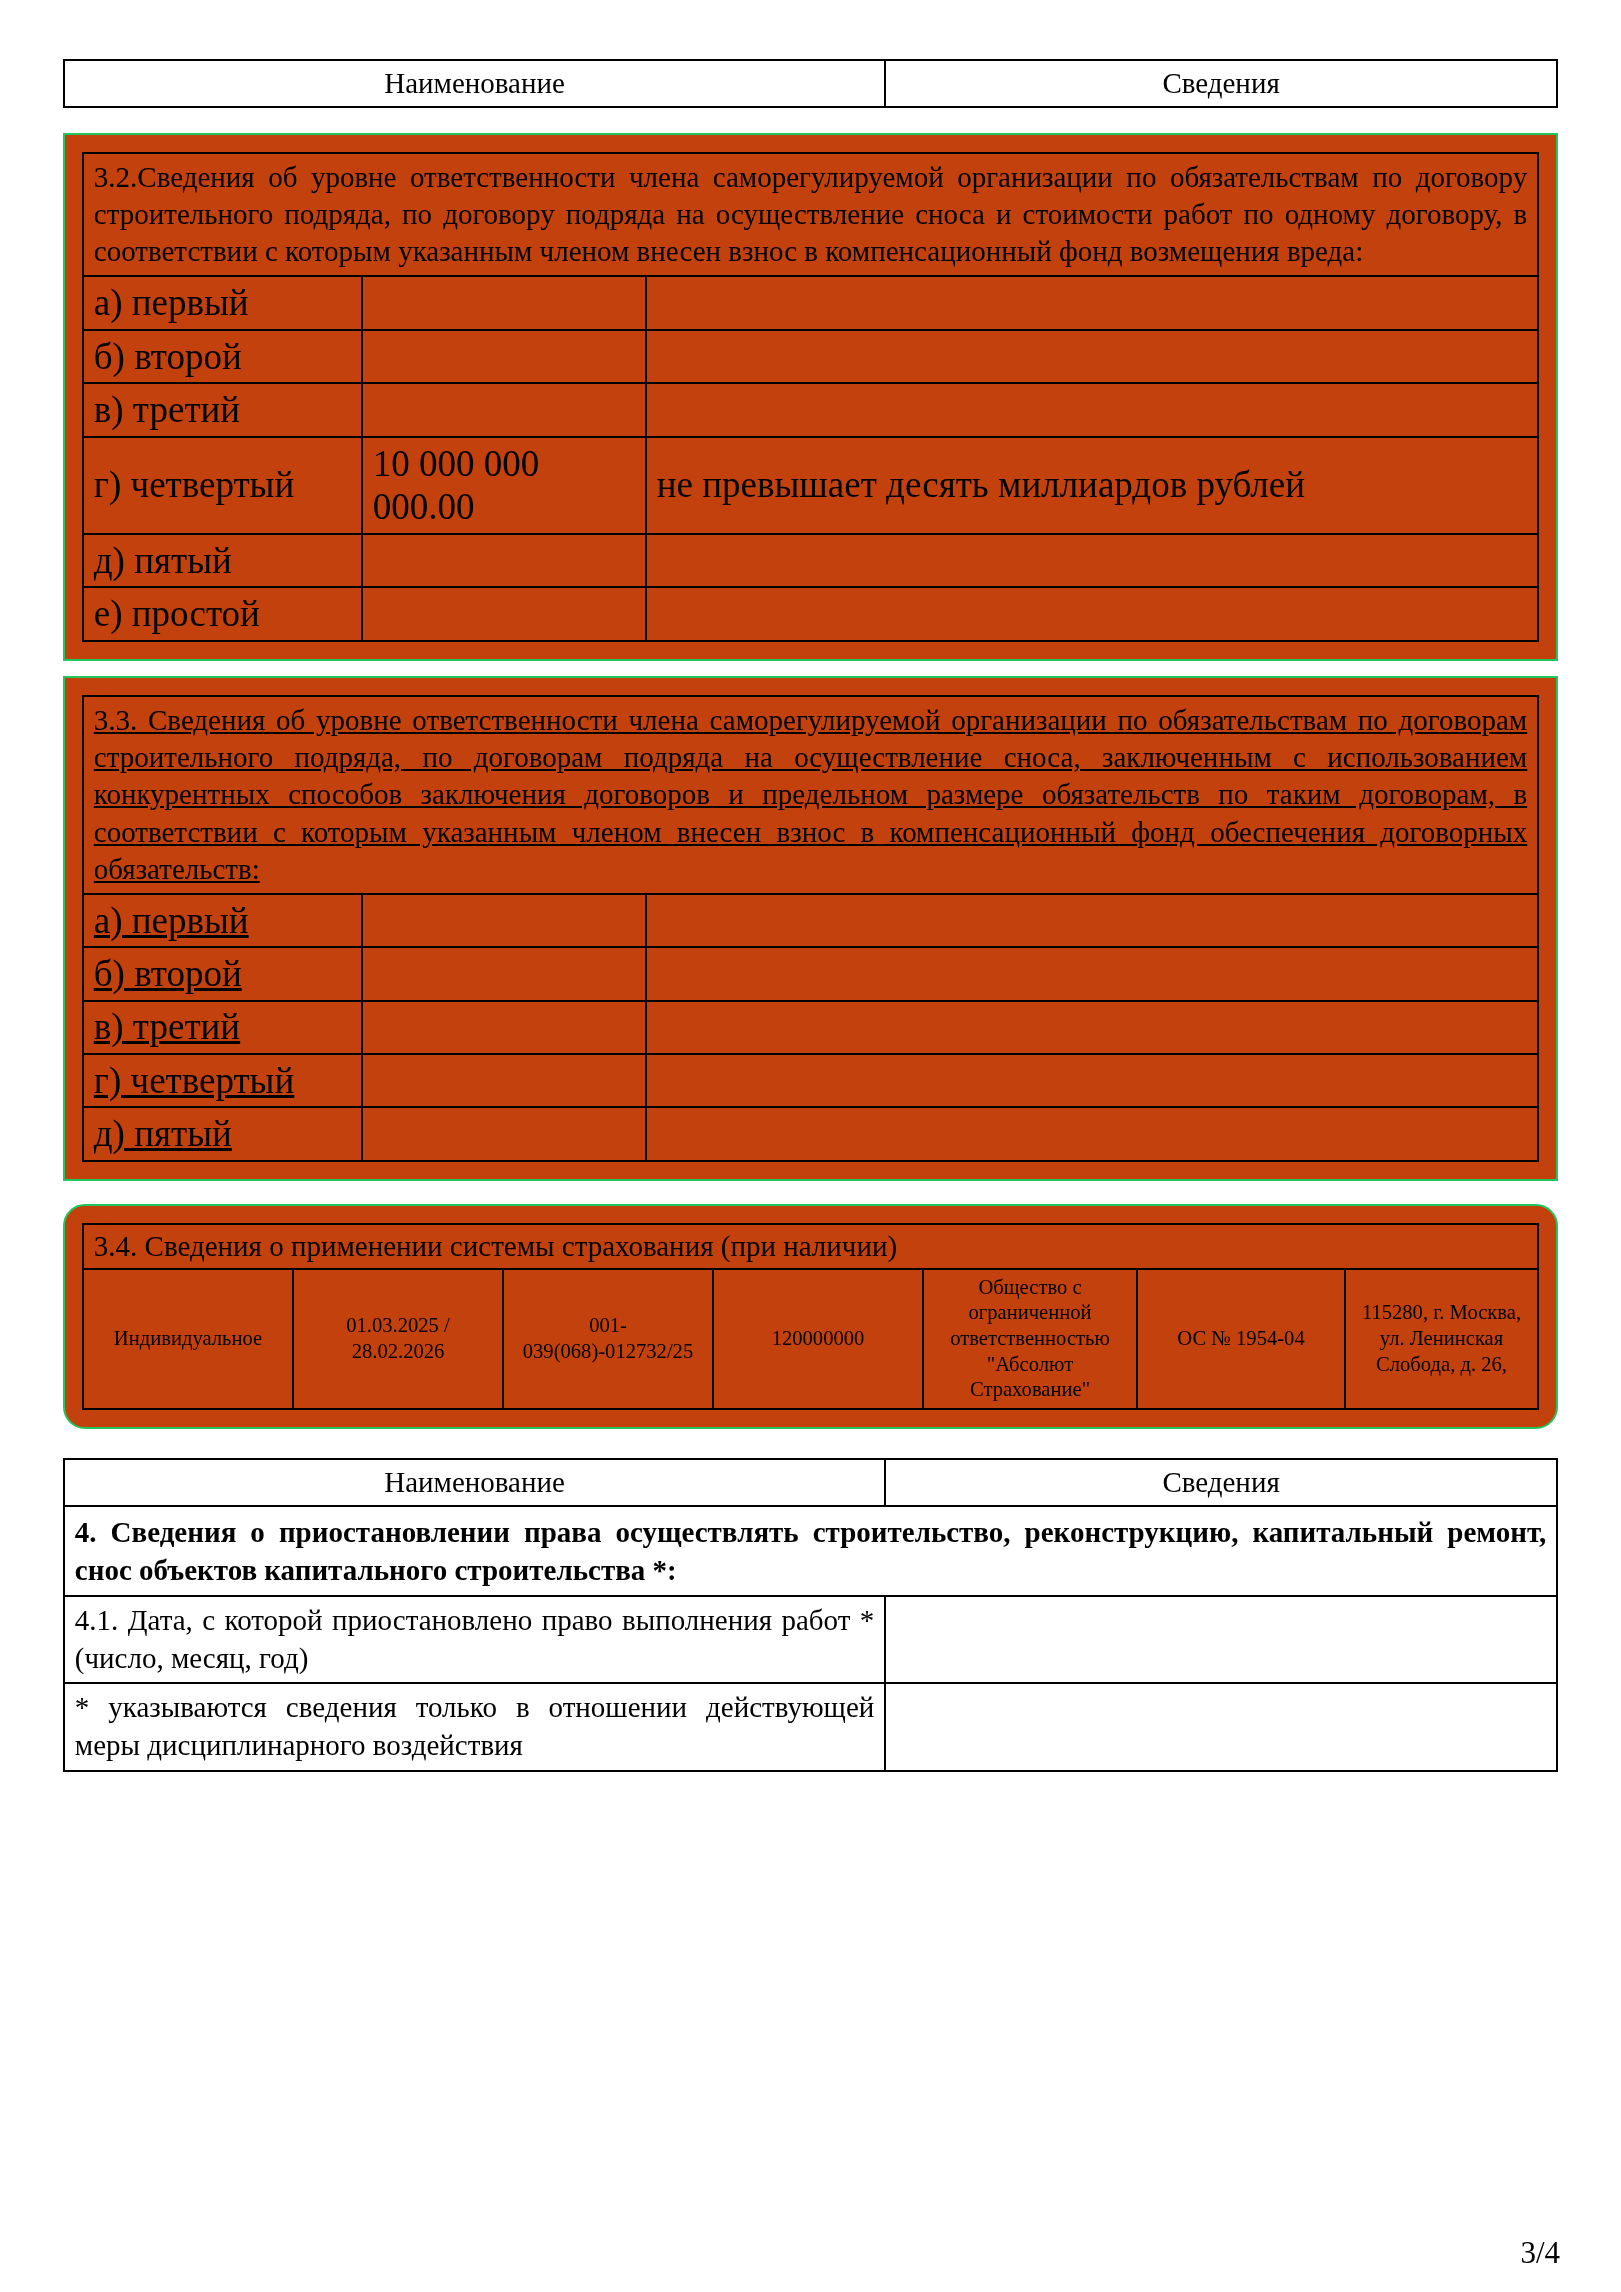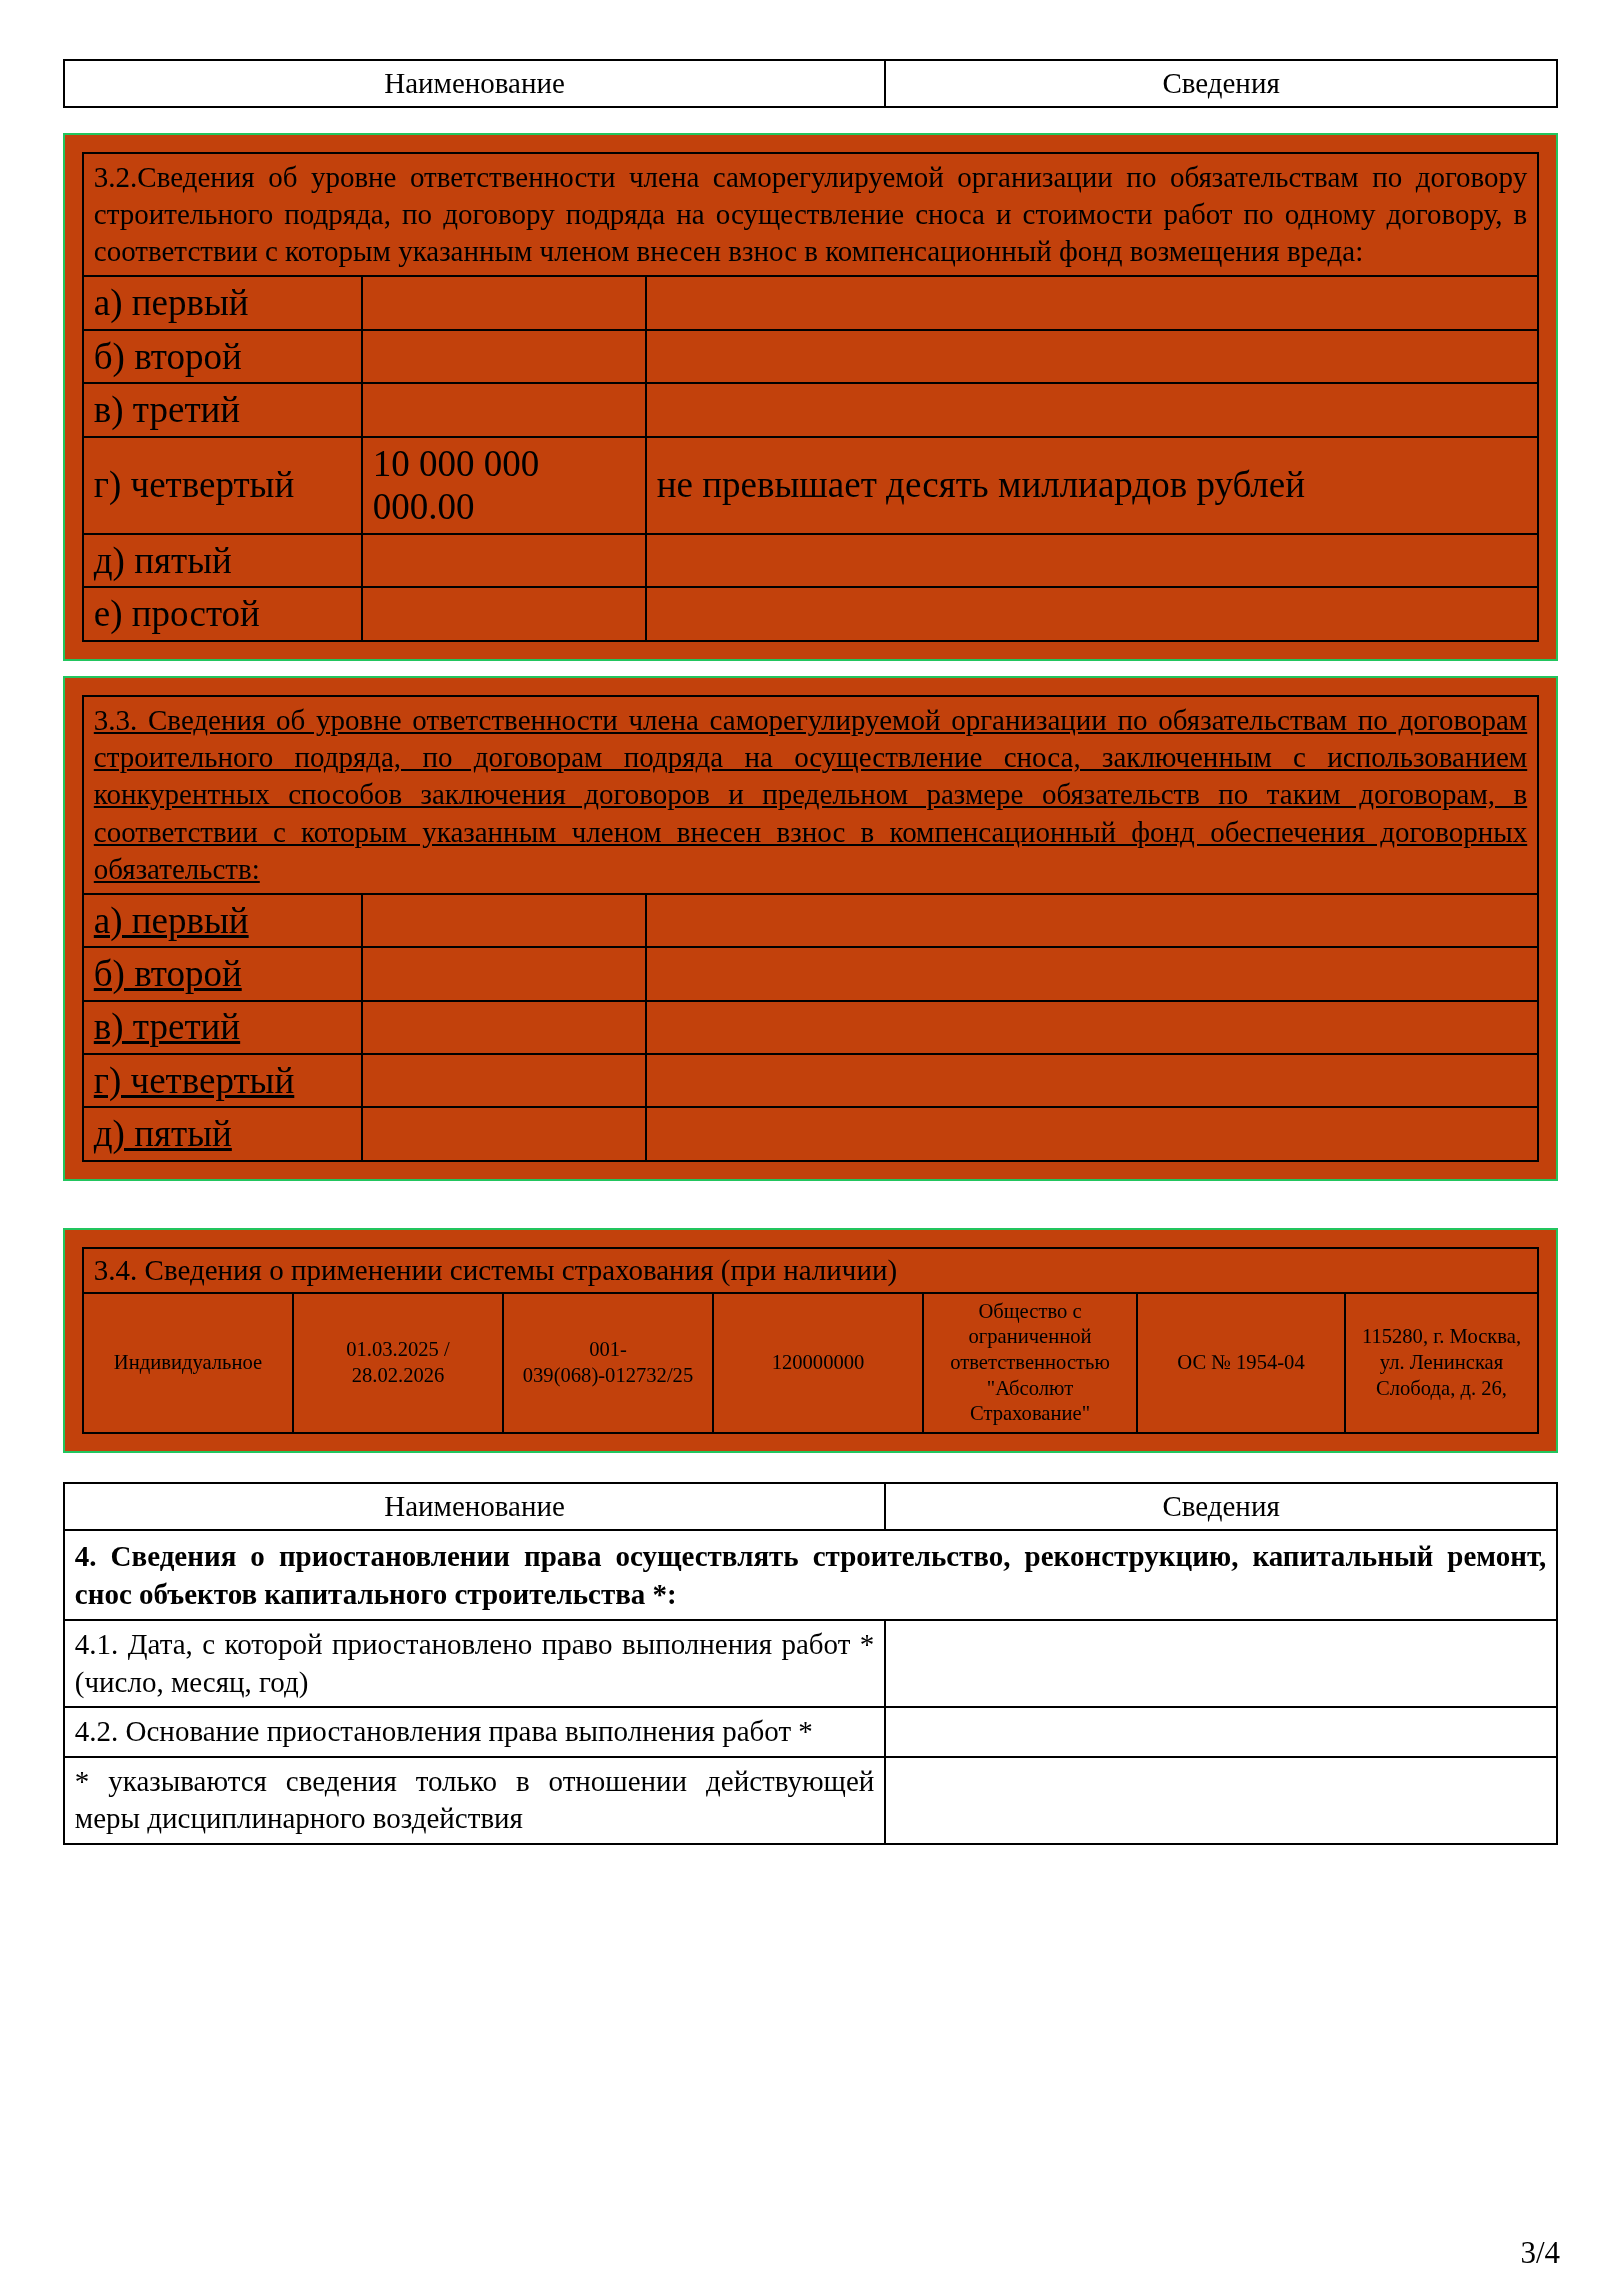--- a/index.html
+++ b/index.html
@@ -24,21 +24,21 @@
     padding: 5.9px 7.8px;
   }
 
   .section-box {
     border: 2px solid #22c55e;
     padding: 17px;
     background: #c2410c;
   }
   .gap-26 { margin-top: 25.5px; }
   .gap-16 { margin-top: 15.7px; text-decoration: underline; }
-  .gap-40 { margin-top: 47px; }
+  .gap-40 { margin-top: 23px; border-radius: 22px; }
   .gap-30 { margin-top: 29px; }
 
   .sec-para {
     font-size: 29px;
     line-height: 1.28;
     text-align: justify;
     padding: 4.9px 9.8px;
   }
   .row-label, .row-value, .row-note {
     font-size: 37px;
@@ -221,24 +221,20 @@
       <td class="hdr-cell">Сведения</td>
     </tr>
     <tr>
       <td class="bold-para" colspan="2">4. Сведения о приостановлении права осуществлять строительство, реконструкцию, капитальный ремонт, снос объектов капитального строительства *:</td>
     </tr>
     <tr>
       <td class="s4-label">4.1. Дата, с которой приостановлено право выполнения работ * (число, месяц, год)</td>
       <td class="s4-value"></td>
     </tr>
     <tr>
-      <td class="s4-label">4.2. Основание приостановления права выполнения работ *</td>
-      <td class="s4-value"></td>
-    </tr>
-    <tr>
       <td class="s4-label">* указываются сведения только в отношении действующей меры дисциплинарного воздействия</td>
       <td class="s4-value"></td>
     </tr>
   </tbody>
     </table>
 
 </div>
 
 <div class="page-number">3/4</div>
 

